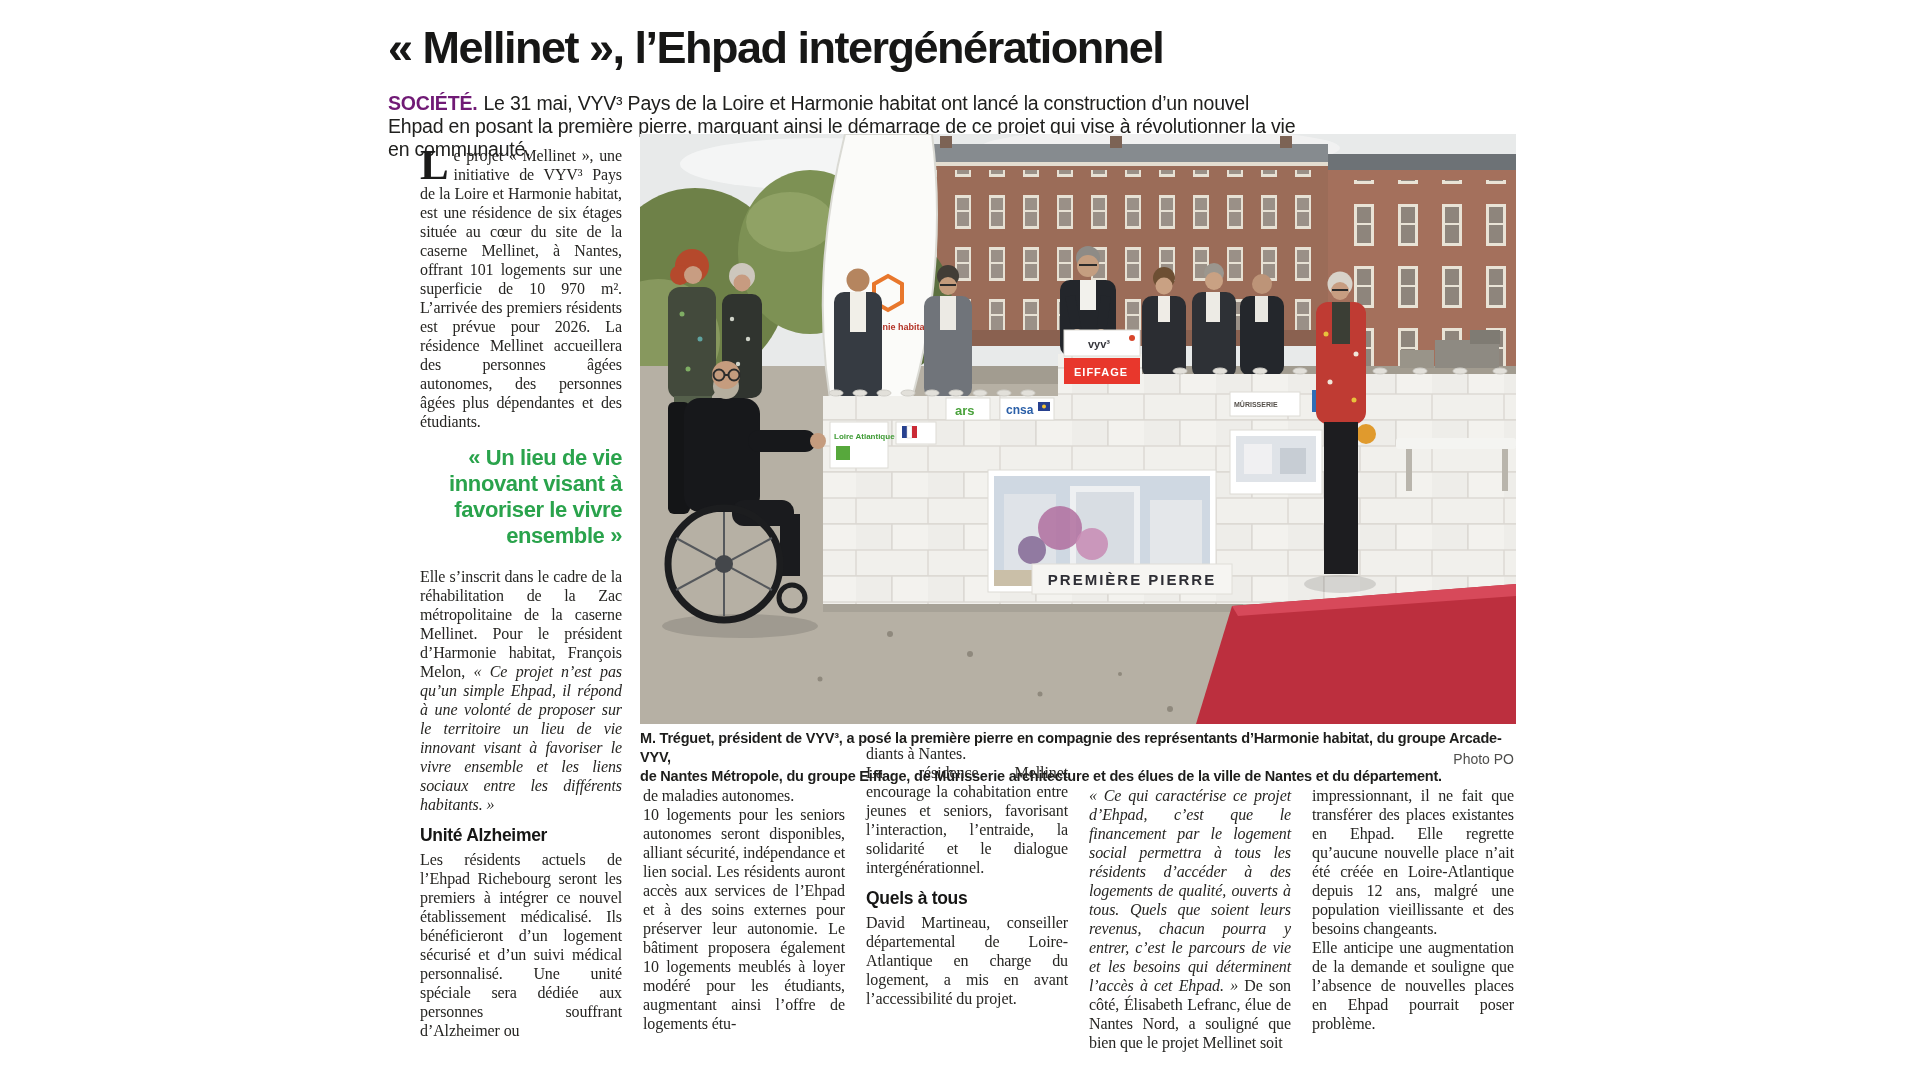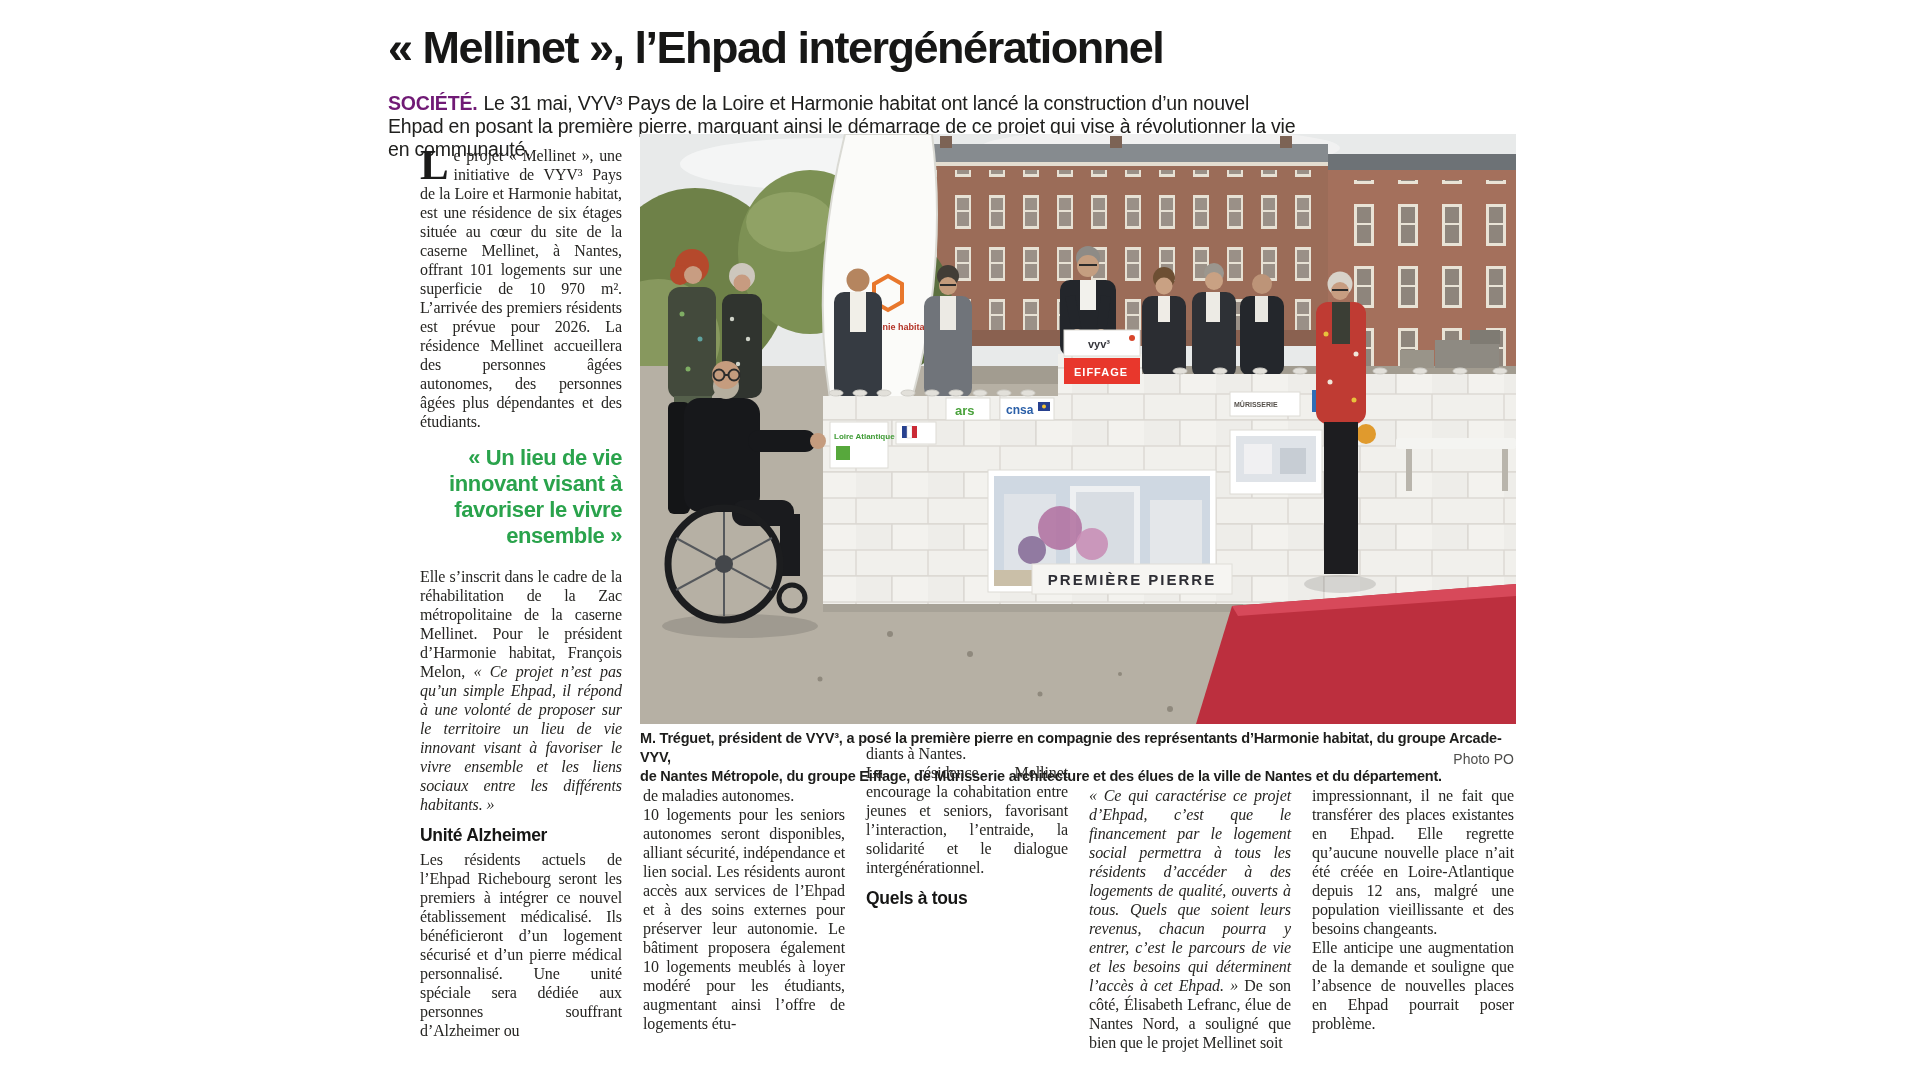--- a/index.html
+++ b/index.html
@@ -41,21 +41,21 @@
 
   <h1 class="headline">« Mellinet », l’Ehpad intergénérationnel</h1>
 
   <p class="lede"><span class="kicker">SOCIÉTÉ.</span><span>Le 31 mai, VYV³ Pays de la Loire et Harmonie habitat ont lancé la construction d’un nouvel Ehpad en posant la première pierre, marquant ainsi le démarrage de ce projet qui vise à révolutionner la vie en communauté.</span></p>
 
   <div class="col col1">
     <p><span class="dropcap">L</span><span>e projet « Mellinet », une initiative de VYV³ Pays de la Loire et Harmonie habitat, est une résidence de six étages située au cœur du site de la caserne Mellinet, à Nantes, offrant 101 logements sur une superficie de 10 970 m². L’arrivée des premiers résidents est prévue pour 2026. La résidence Mellinet accueillera des personnes âgées autonomes, des personnes âgées plus dépendantes et des étudiants.</span></p>
     <div class="pullquote">« Un lieu de vie innovant visant à favoriser le vivre ensemble »</div>
     <p><span>Elle s’inscrit dans le cadre de la réhabilitation de la Zac métropolitaine de la caserne Mellinet. Pour le président d’Harmonie habitat, François Melon, </span><span class="it">« Ce projet n’est pas qu’un simple Ehpad, il répond à une volonté de proposer sur le territoire un lieu de vie innovant visant à favoriser le vivre ensemble et les liens sociaux entre les différents habitants. »</span></p>
     <h3 class="subhead">Unité Alzheimer</h3>
-    <p>Les résidents actuels de l’Ehpad Richebourg seront les premiers à intégrer ce nouvel établissement médicalisé. Ils bénéficieront d’un logement sécurisé et d’un pierre médical personnalisé. Une unité spéciale sera dédiée aux personnes souffrant d’Alzheimer ou</p>
+    <p>Les résidents actuels de l’Ehpad Richebourg seront les premiers à intégrer ce nouvel établissement médicalisé. Ils bénéficieront d’un logement sécurisé et d’un suivi médical personnalisé. Une unité spéciale sera dédiée aux personnes souffrant d’Alzheimer ou</p>
   </div>
 
   <div class="photo">
     <svg width="876" height="590" viewBox="0 0 876 590">
 
       <rect x="0" y="0" width="876" height="260" fill="#e8eaea"></rect>
       <ellipse cx="180" cy="30" rx="140" ry="26" fill="#f5f6f6" opacity="0.9"></ellipse>
       <ellipse cx="520" cy="14" rx="180" ry="20" fill="#f2f3f3" opacity="0.8"></ellipse>
 
       <defs>
@@ -312,20 +312,21 @@
 
   <div class="col col2">
     <p>de maladies autonomes.</p>
     <p>10 logements pour les seniors autonomes seront disponibles, alliant sécurité, indépendance et lien social. Les résidents auront accès aux services de l’Ehpad et à des soins externes pour préserver leur autonomie. Le bâtiment proposera également 10 logements meublés à loyer modéré pour les étudiants, augmentant ainsi l’offre de logements étu-</p>
   </div>
 
   <div class="col col3">
     <p>diants à Nantes.</p>
     <p>La résidence Mellinet encourage la cohabitation entre jeunes et seniors, favorisant l’interaction, l’entraide, la solidarité et le dialogue intergénérationnel.</p>
     <h3 class="subhead">Quels à tous</h3>
+    <p>David Martineau, conseiller départemental de Loire-Atlantique en charge du logement, a mis en avant l’accessibilité du projet.</p>
   </div>
 
   <div class="col col4">
     <p><span class="it">« Ce qui caractérise ce projet d’Ehpad, c’est que le financement par le logement social permettra à tous les résidents d’accéder à des logements de qualité, ouverts à tous. Quels que soient leurs revenus, chacun pourra y entrer, c’est le parcours de vie et les besoins qui déterminent l’accès à cet Ehpad. » </span><span>De son côté, Élisabeth Lefranc, élue de Nantes Nord, a souligné que bien que le projet Mellinet soit</span></p>
   </div>
 
   <div class="col col5">
     <p>impressionnant, il ne fait que transférer des places existantes en Ehpad. Elle regrette qu’aucune nouvelle place n’ait été créée en Loire-Atlantique depuis 12 ans, malgré une population vieillissante et des besoins changeants.</p>
     <p>Elle anticipe une augmentation de la demande et souligne que l’absence de nouvelles places en Ehpad pourrait poser problème.</p>
   </div>

